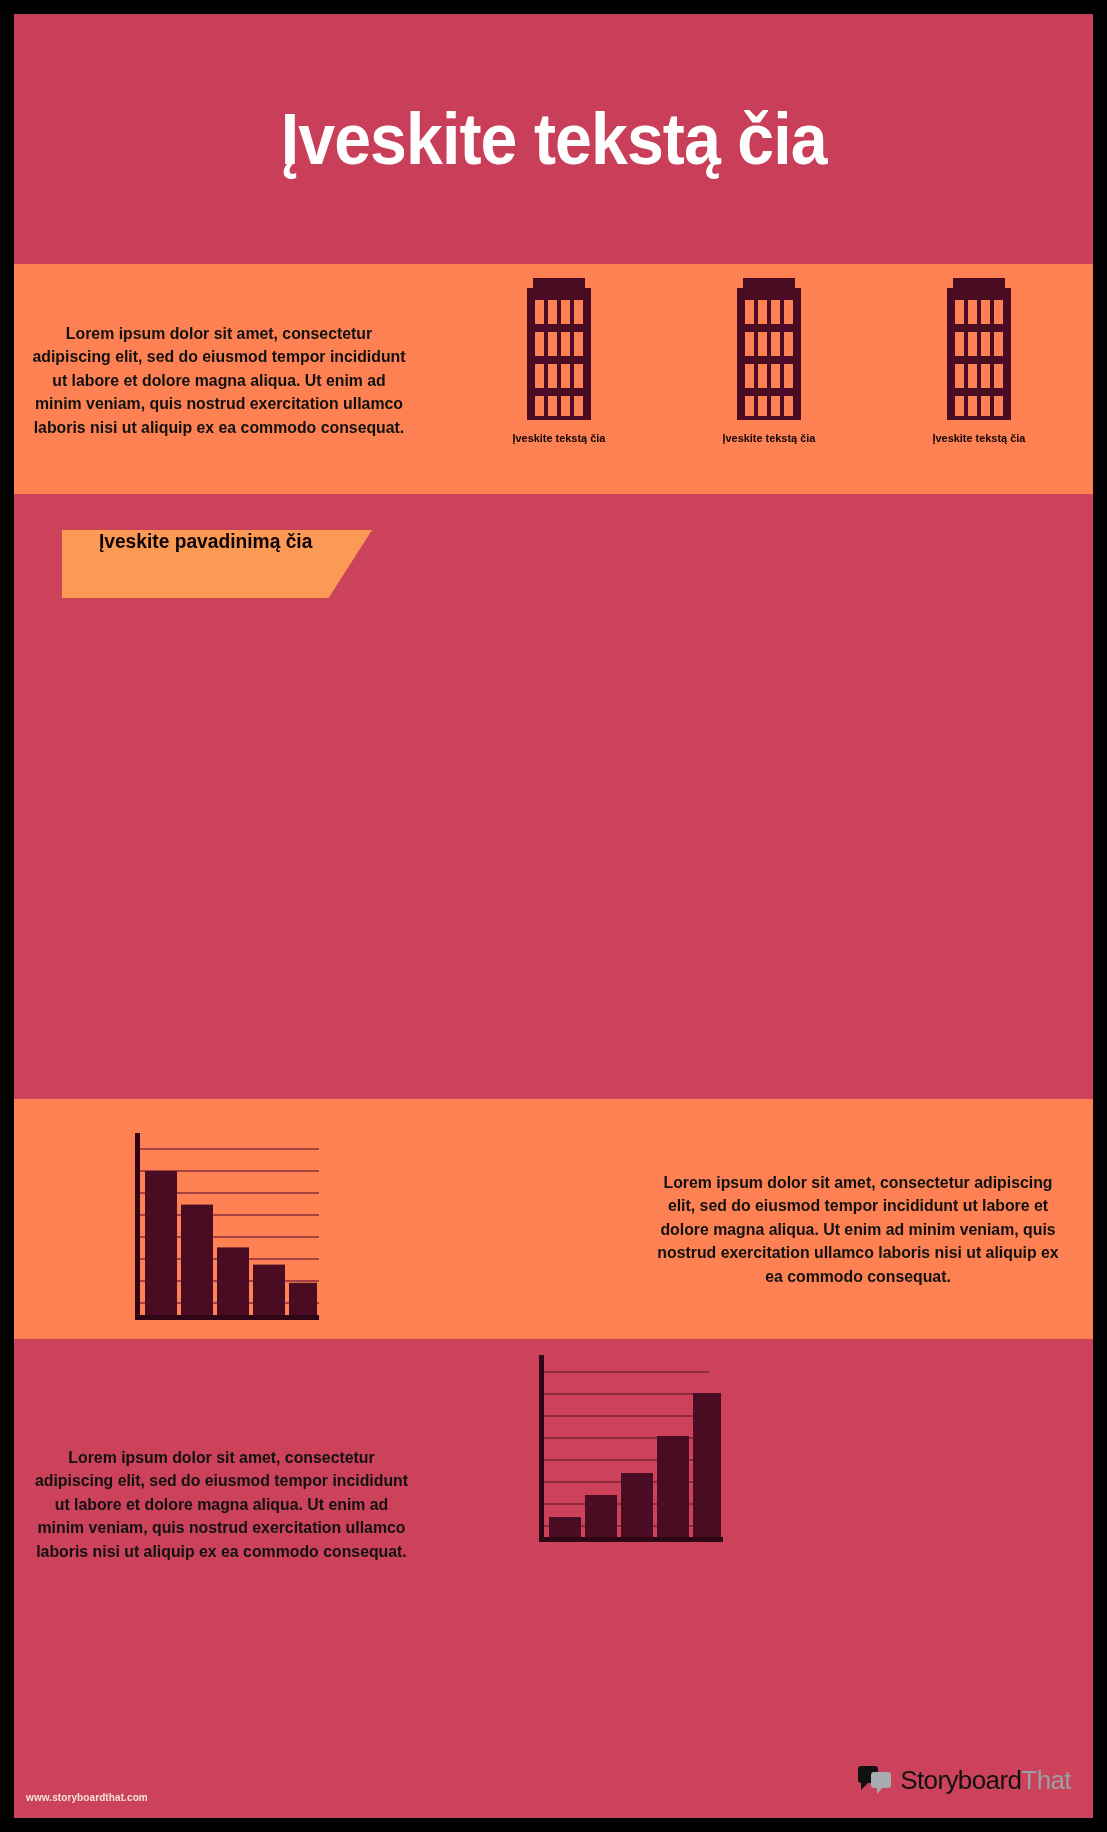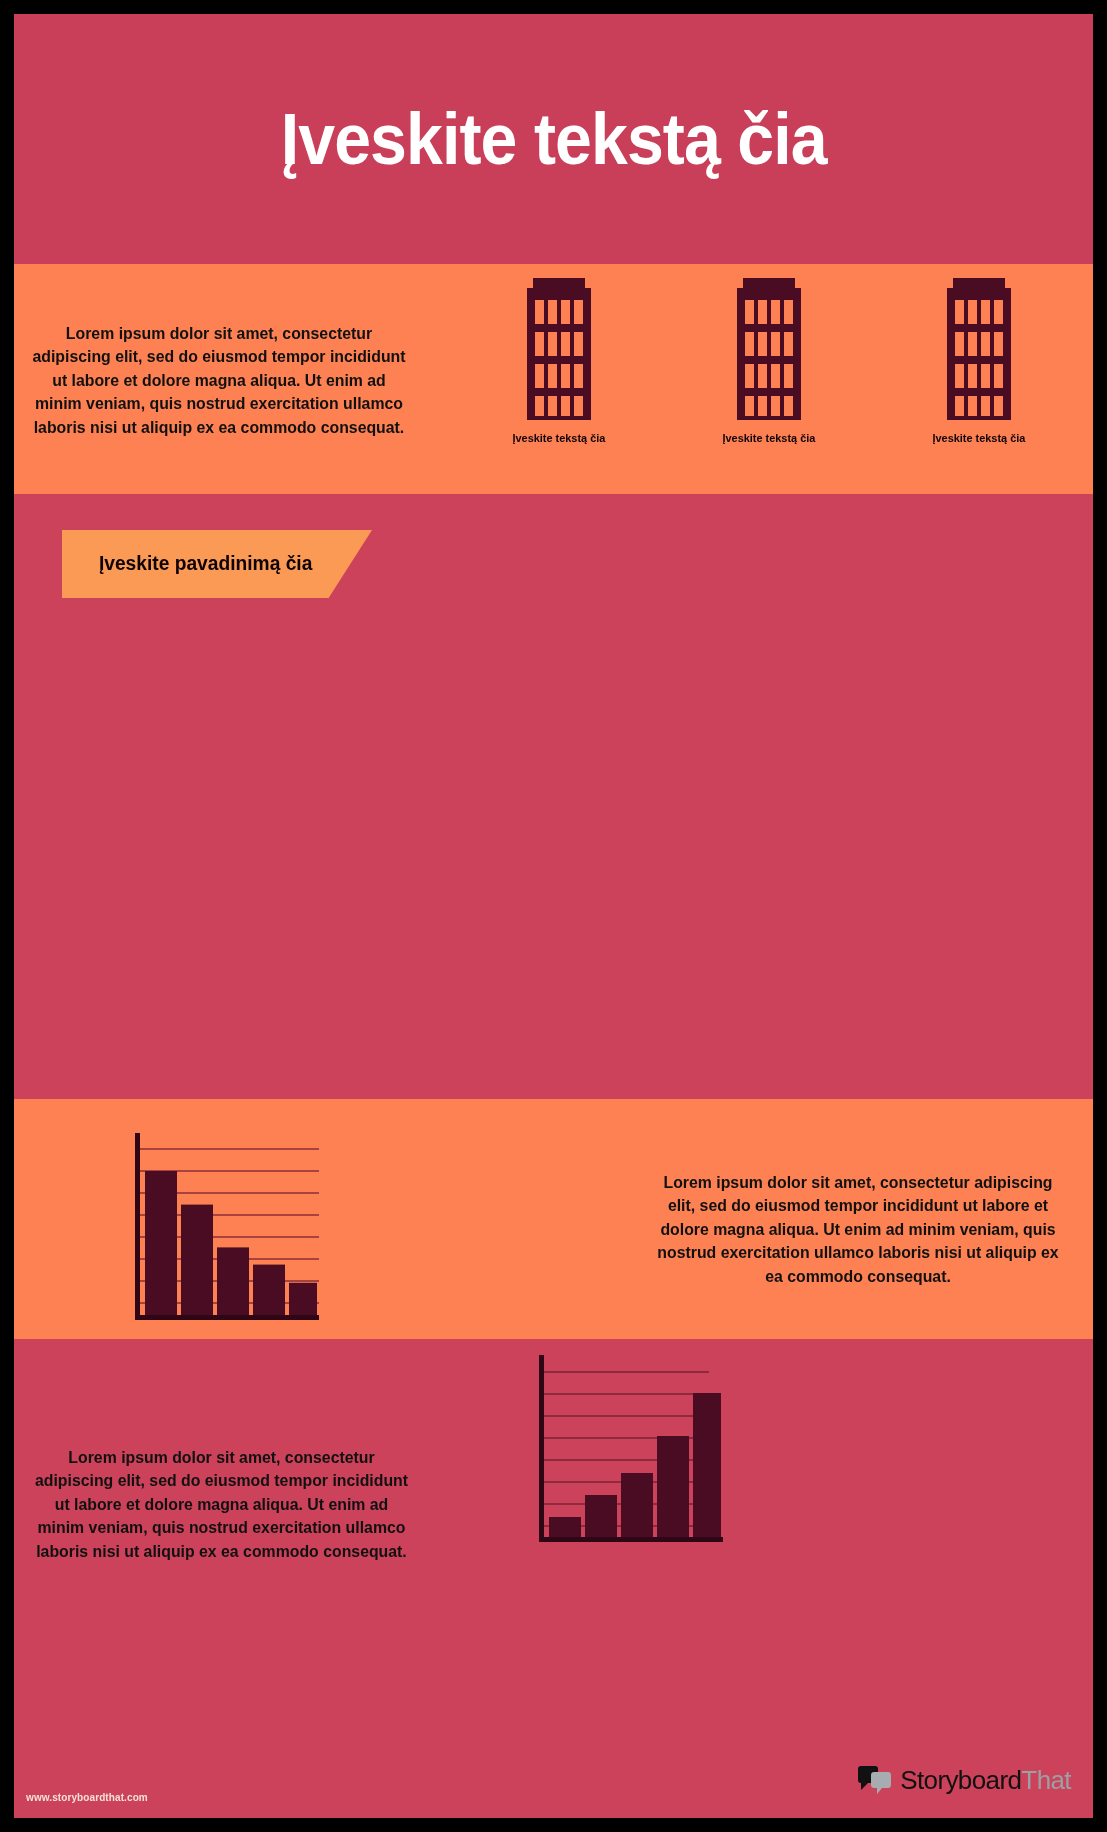--- a/index.html
+++ b/index.html
@@ -68,21 +68,21 @@
   
   .band-donut {
     position:absolute; left:0; top:480px; width:1079px; height:605px;
     background:#cb425a;
   }
   .ribbon {
     position:absolute; left:48px; top:36px;
     width:310px; height:68px;
     background:#fb9a55;
     clip-path:polygon(0 0, 100% 0, 86% 100%, 0 100%);
-    display:flex; align-items:center; justify-content:center;
+    display:flex; justify-content:center;
   }
   .ribbon-text {
     font-family:"Liberation Sans Narrow","Liberation Sans", sans-serif;
     font-weight:bold; font-size:20px; line-height:1.16;
     color:#0e0306; text-align:center;
     padding-right:24px;
     transform:scaleX(0.96);
   }
   .donut-wrap {
     position:absolute; left:239px; top:108px; width:470px; height:470px;

